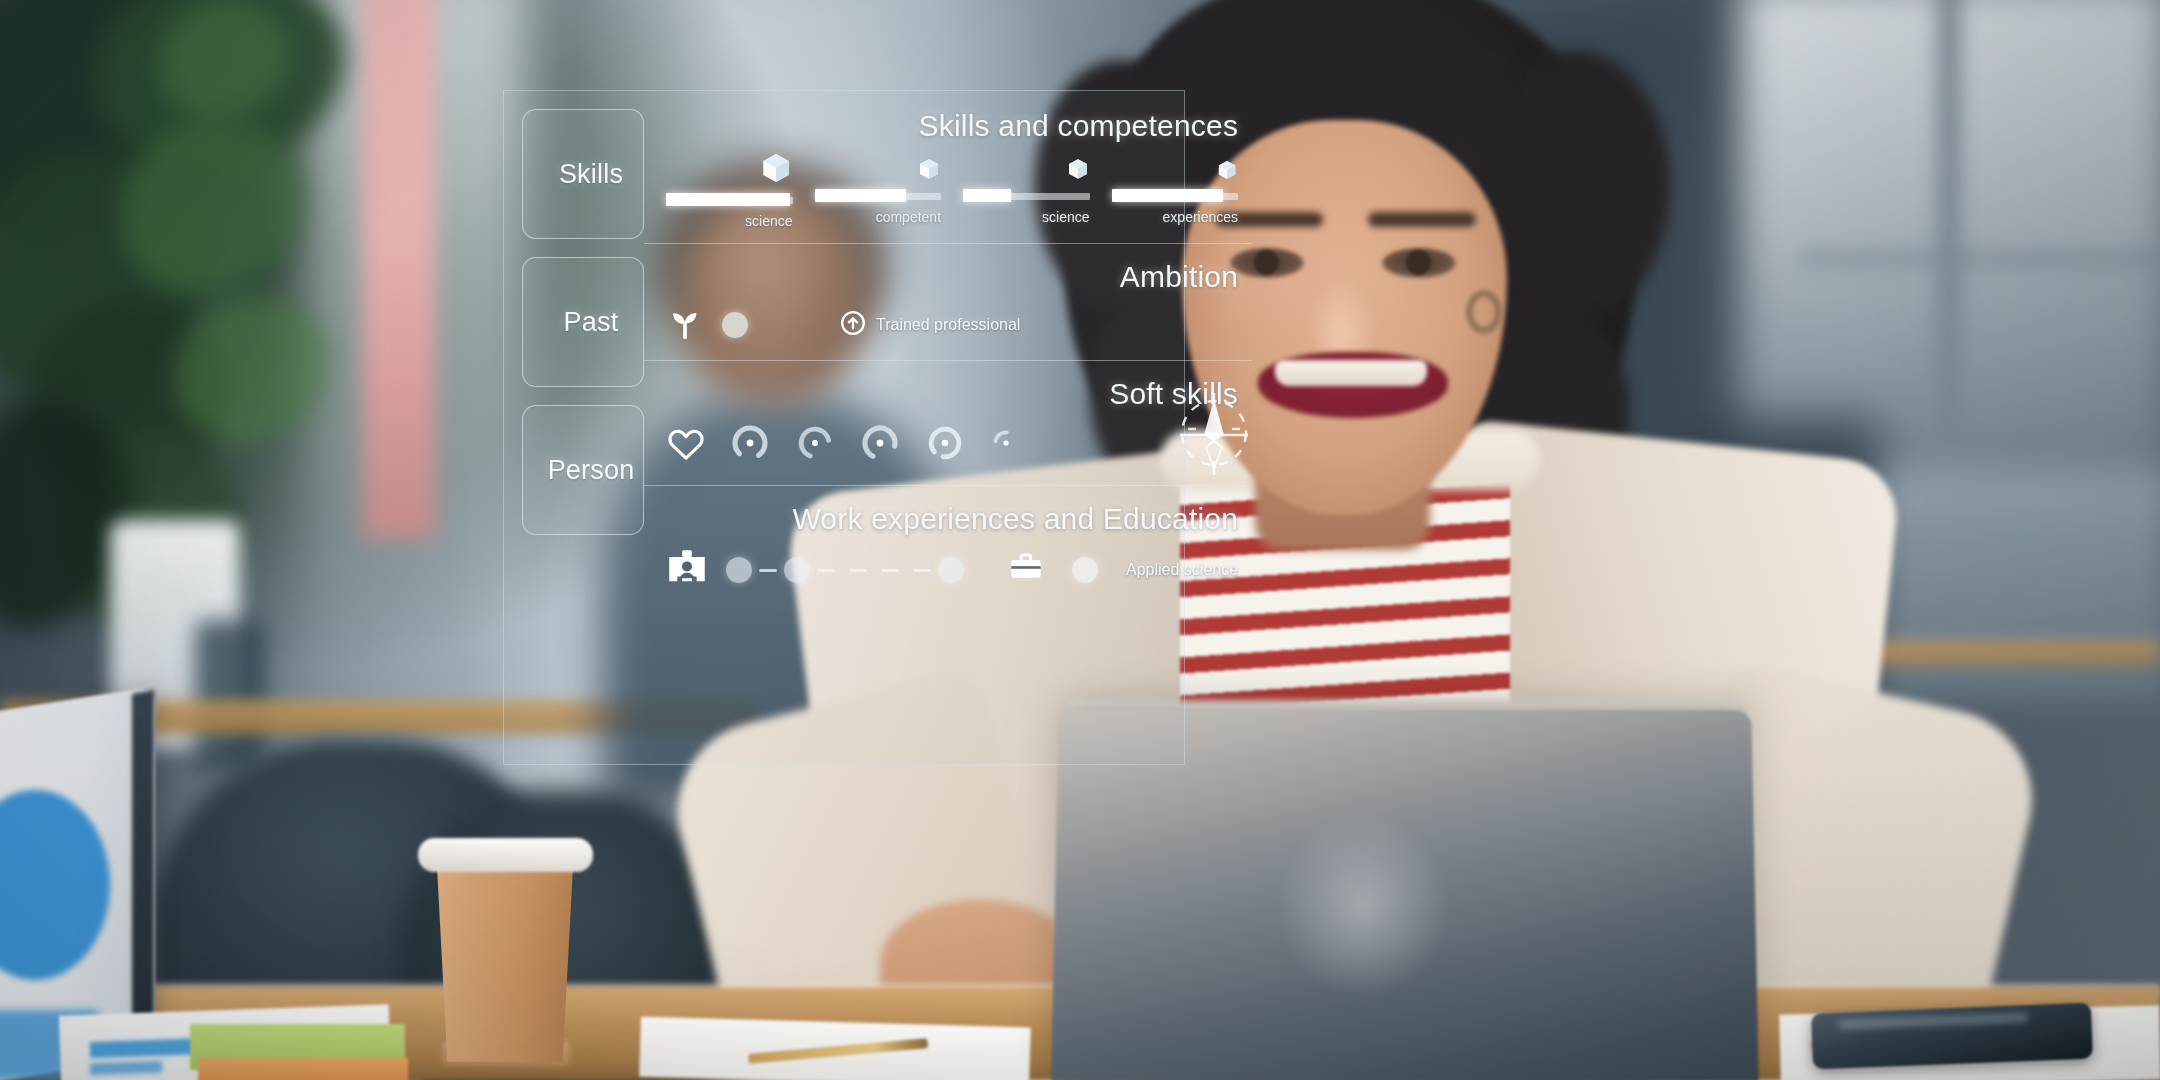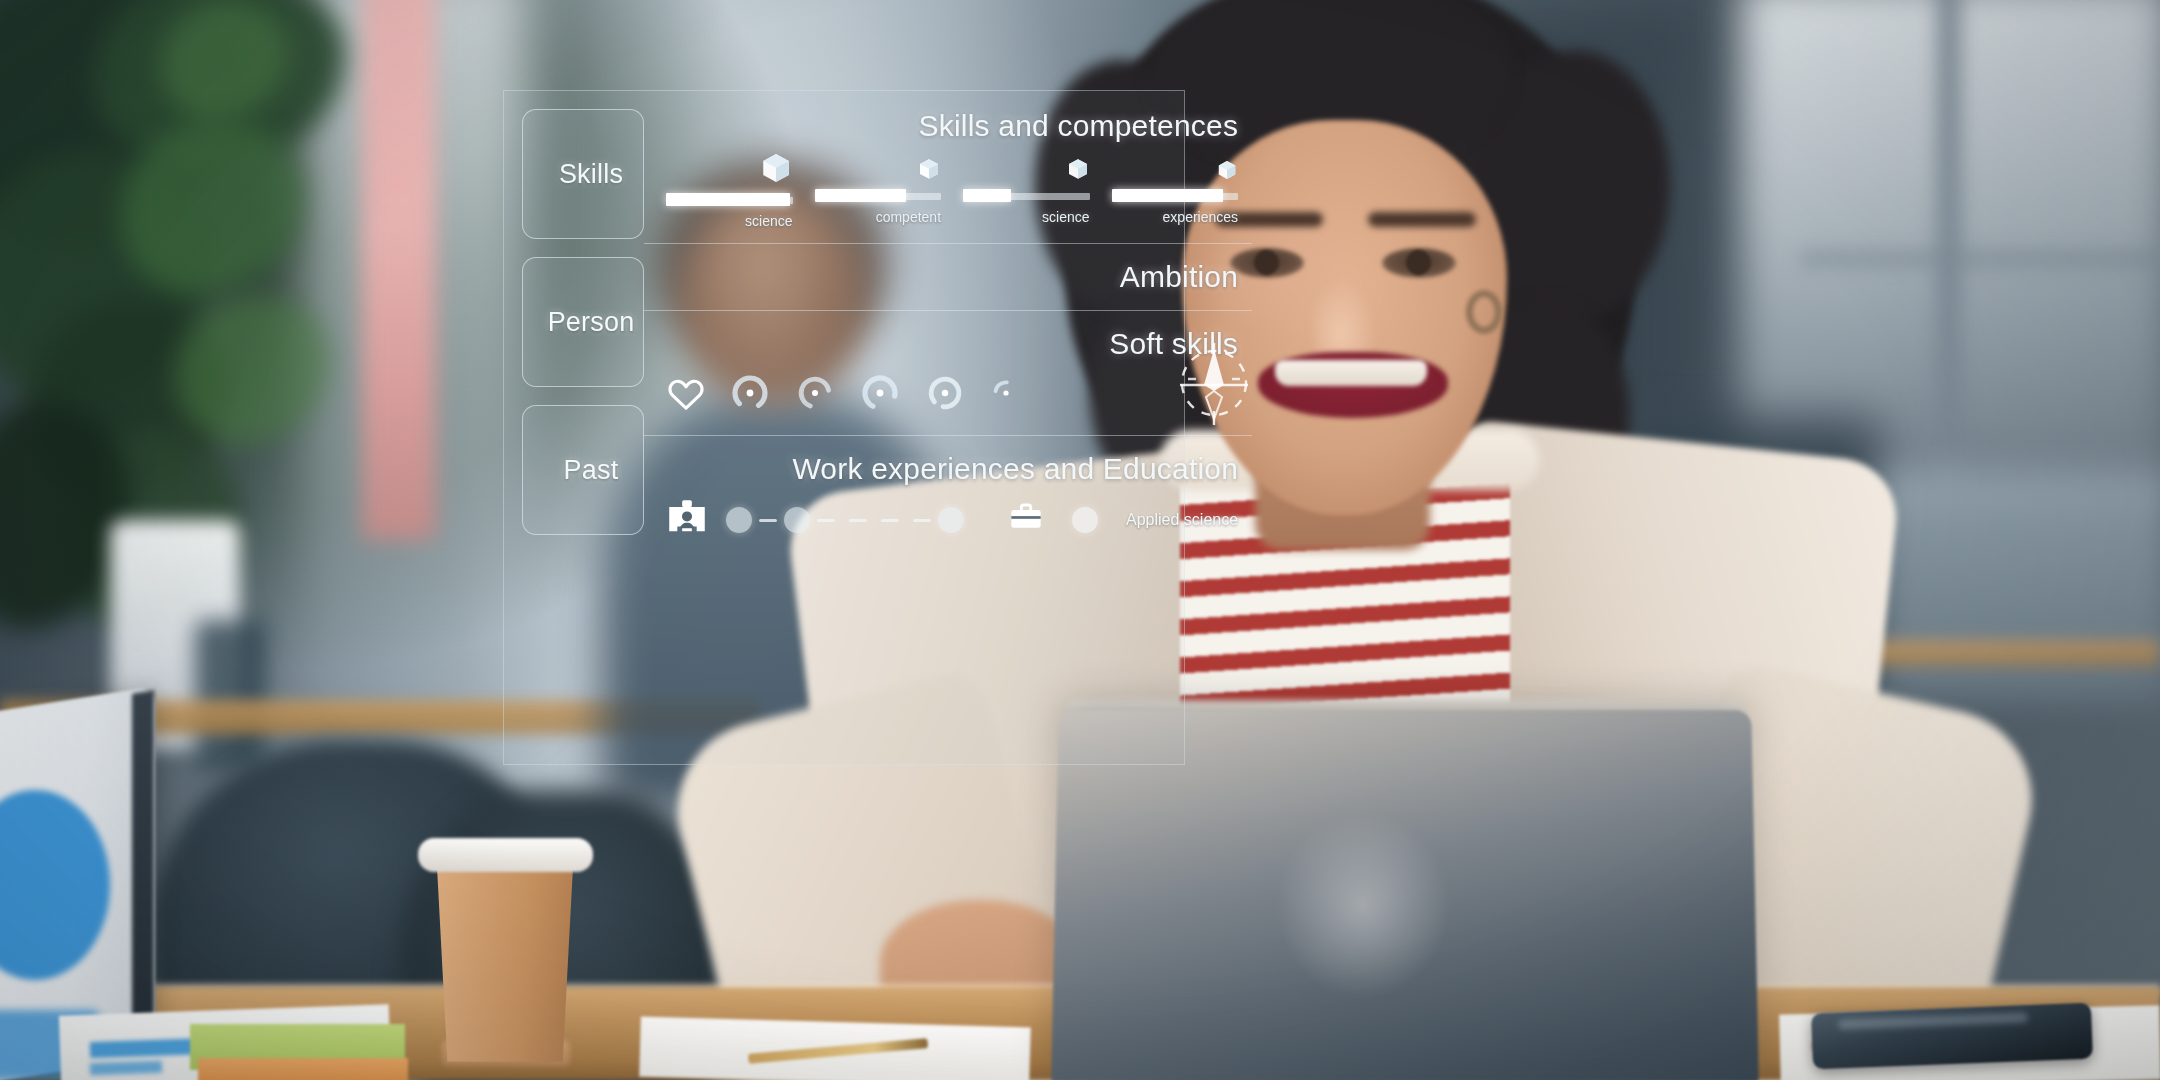--- a/index.html
+++ b/index.html
@@ -672,24 +672,24 @@
   <div class="bg-layer phone-glint"></div>
   <div class="bg-layer bg-grain"></div>
 
   <div id="hud">
 
     <nav id="hud-rail">
       <div class="rail-tab">
         <span>Skills</span>
       </div>
       <div class="rail-tab">
-        <span>Person</span>
+        <span>Past</span>
       </div>
       <div class="rail-tab">
-        <span>Past</span>
+        <span>Person</span>
       </div>
     </nav>
 
     <div id="hud-main">
 
       <section class="hud-section" id="sec-skills">
         <h2 class="sec-title">Skills and competences</h2>
 
         <div class="skill-row">
 
@@ -750,20 +750,40 @@
           </div>
 
         </div>
       </section>
 
       <div class="hud-sep"></div>
 
       <section class="hud-section" id="sec-ambition">
         <h2 class="sec-title">Ambition</h2>
 
+        <div class="amb-row">
+          <span>
+            <svg width="38" height="34" viewBox="0 0 26 24">
+              <path d="M13 22V12" stroke="#ffffff" stroke-width="2.6" stroke-linecap="round" fill="none"></path>
+              <path d="M13 13C13 8.4 9.6 5.2 4.6 5.2c0 4.8 3.6 7.8 8.4 7.8z" fill="#ffffff"></path>
+              <path d="M13 12.4c0-4.4 3.2-7.4 8-7.4 0 4.6-3.4 7.4-8 7.4z" fill="#ffffff"></path>
+            </svg>
+          </span>
+          <span class="amb-dot"></span>
+
+          <span class="amb-badge">
+            <span>
+              <svg width="26" height="26" viewBox="0 0 24 24">
+                <circle cx="12" cy="12" r="10" fill="none" stroke="#ffffff" stroke-width="2.1"></circle>
+                <path d="M12 17V7.6M12 7.6 8.2 11.4M12 7.6l3.8 3.8" stroke="#ffffff" stroke-width="2.1" stroke-linecap="round" stroke-linejoin="round" fill="none"></path>
+              </svg>
+            </span>
+            <span class="amb-badge-text">Trained professional</span>
+          </span>
+        </div>
       </section>
 
       <div class="hud-sep"></div>
 
       <section class="hud-section" id="sec-soft">
         <h2 class="sec-title">Soft skills</h2>
 
         <div class="soft-row">
 
           <span>

